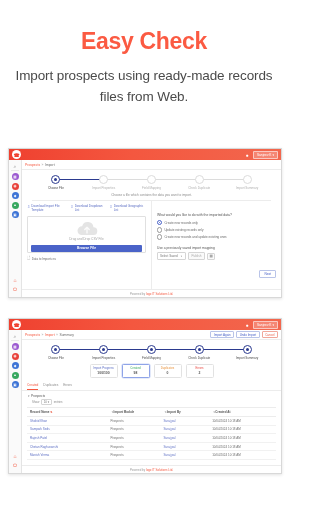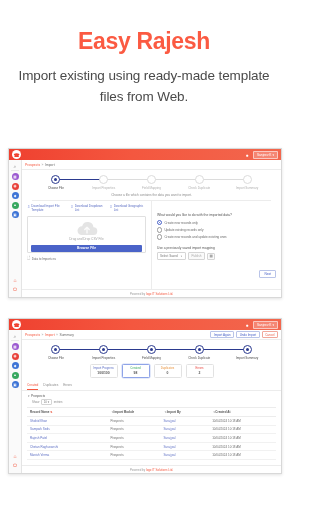--- a/index.html
+++ b/index.html
@@ -260,22 +260,22 @@
     font-size:3px;color:#6e6e6e;
     padding:1.8px 3px;border-bottom:1px solid #f1f1f1;
     white-space:nowrap;overflow:hidden;
   }
   tbody td.link{color:#5d6fc4;}
   .tbl-wrap{padding:0 5px;flex:1 1 auto;min-height:0;overflow:hidden;}
 </style>
 </head>
 <body>
 
-<div class="promo-title">Easy Rajesh</div>
-<div class="promo-sub">Import existing using ready-made template files from Web.</div>
+<div class="promo-title">Easy Check</div>
+<div class="promo-sub">Import prospects using ready-made records files from Web.</div>
 
 <div class="window" id="window-one">
 
   <div class="topbar">
     <div class="brand-logo">☎</div>
     <div class="topbar-spacer"></div>
     <div class="bell-icon">●</div>
     <div class="account-btn">Sanjeev K ▾</div>
   </div>
 

